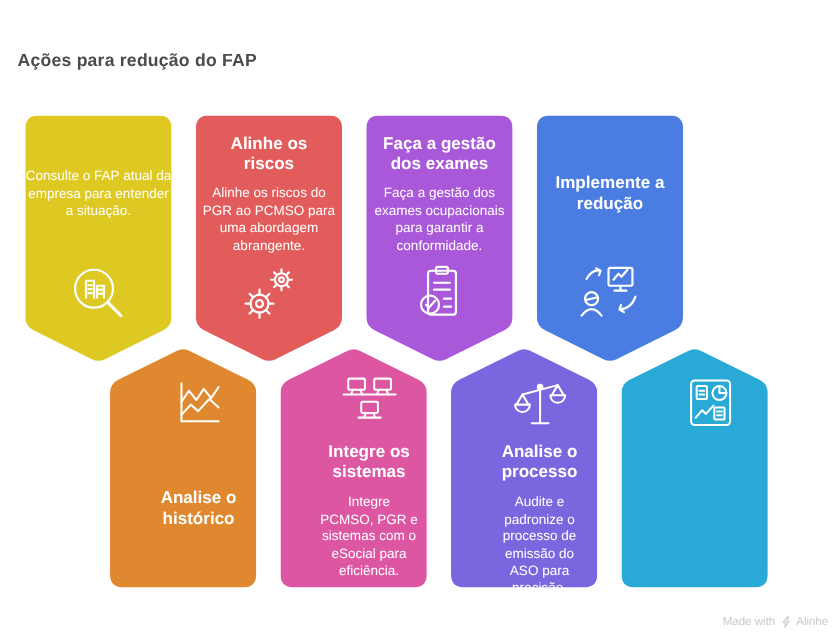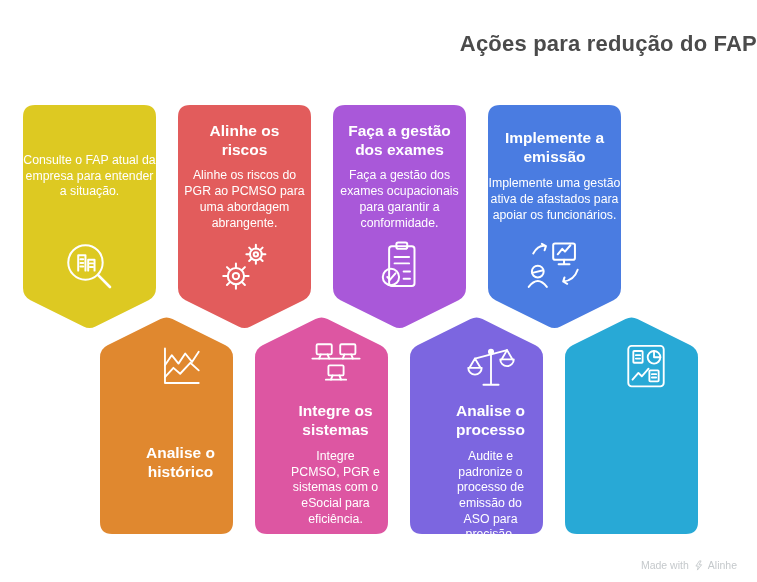--- a/index.html
+++ b/index.html
@@ -2,43 +2,43 @@
 <html><head>
 <meta charset="utf-8">
 <style>
   * { box-sizing: border-box; }
   html, body { margin: 0; padding: 0; background: #fff; }
   .page {
     position: relative; width: 757px; height: 582px; background: #ffffff;
     overflow: hidden; font-family: "Liberation Sans", sans-serif;
   }
   .page-title {
-    position: absolute; top: 31px; left: 0; right: 0; margin: 0;
-    text-align: right; font-size: 22px; font-weight: 700;
+    position: absolute; top: 31px; left: 0; right: 0; margin: 16px;
+    text-align: left; font-size: 16px; font-weight: 700;
     color: #4b4b4b; letter-spacing: .2px;
   }
   .card { position: absolute; width: 133px; }
   .card-top { top: 105px; height: 225px; }
   .card-bot { top: 316px; height: 218px; padding-left: 28px; }
   .card-shape { position: absolute; left: 0; top: 0; width: 100%; height: 100%; display: block; }
   .card-inner {
     position: relative; height: 100%; display: flex; flex-direction: column;
     align-items: center; text-align: center; color: #ffffff;
   }
   .card-top .card-inner { padding: 12px 0 26px; }
   .card-bot .card-inner { padding: 24px 8px 10px; }
   .text-block { flex: 1; display: flex; flex-direction: column; justify-content: center; gap: 9px; width: 100%; }
   .card-title { font-size: 15.5px; font-weight: 700; line-height: 1.22; white-space: pre-line; }
   .card-body { font-size: 12.3px; font-weight: 400; line-height: 1.28; }
   .card-icon { display: flex; align-items: center; justify-content: center; flex: none; }
   .card-top .card-icon { height: 62px; margin-bottom: 6px; }
   .card-bot .card-icon { height: 54px; margin-bottom: 8px; }
   .card-icon svg { stroke: #ffffff; fill: none; stroke-width: 2.2; stroke-linecap: round; stroke-linejoin: round; }
   .footer {
-    position: absolute; right: 20px; bottom: 11px; display: flex;
+    position: absolute; right: 4px; bottom: 11px; display: flex;
     align-items: center; gap: 4px; color: #c5c9cc; font-size: 10.5px; margin-top: 13px;
   }
 </style>
 </head>
 <body>
 
 <div class="page">
 
   <h1 class="page-title">Ações para redução do FAP</h1>
 
@@ -106,22 +106,21 @@
     </div>
   </div>
 
   <div class="card card-top" style="left:488px">
     <svg class="card-shape" viewBox="0 0 133 225" preserveAspectRatio="none">
       <path d="M12 0 H121 Q133 0 133 12 V183 Q133 191.5 125.5 195.2 L72.5 221.5 Q66.5 224.5 60.5 221.5 L7.5 195.2 Q0 191.5 0 183 V12 Q0 0 12 0 Z" fill="#4a7ce1"></path>
     </svg>
     <div class="card-inner">
       <div class="text-block">
         <div class="card-title">Implemente a
-emissão</div>
-        <div class="card-body">Implemente uma gestão ativa de afastados para apoiar os funcionários.</div>
+redução</div>
       </div>
       <div class="card-icon">
         <svg width="58" height="58" viewBox="0 0 64 64">
           <rect x="30" y="6" width="24" height="18" rx="2"></rect>
           <path d="M35 18 l5 -6 3 3 6 -7"></path>
           <path d="M42 24 V29 M36 29 H48"></path>
           <circle cx="13" cy="37" r="6.5"></circle>
           <path d="M7 38.5 L19 35.5"></path>
           <path d="M3 54 q10 -13 20 0"></path>
           <path d="M8 17 Q14 7 22 9 M22 9 l-4.5 -2.5 M22 9 l-1.5 4.5"></path>

